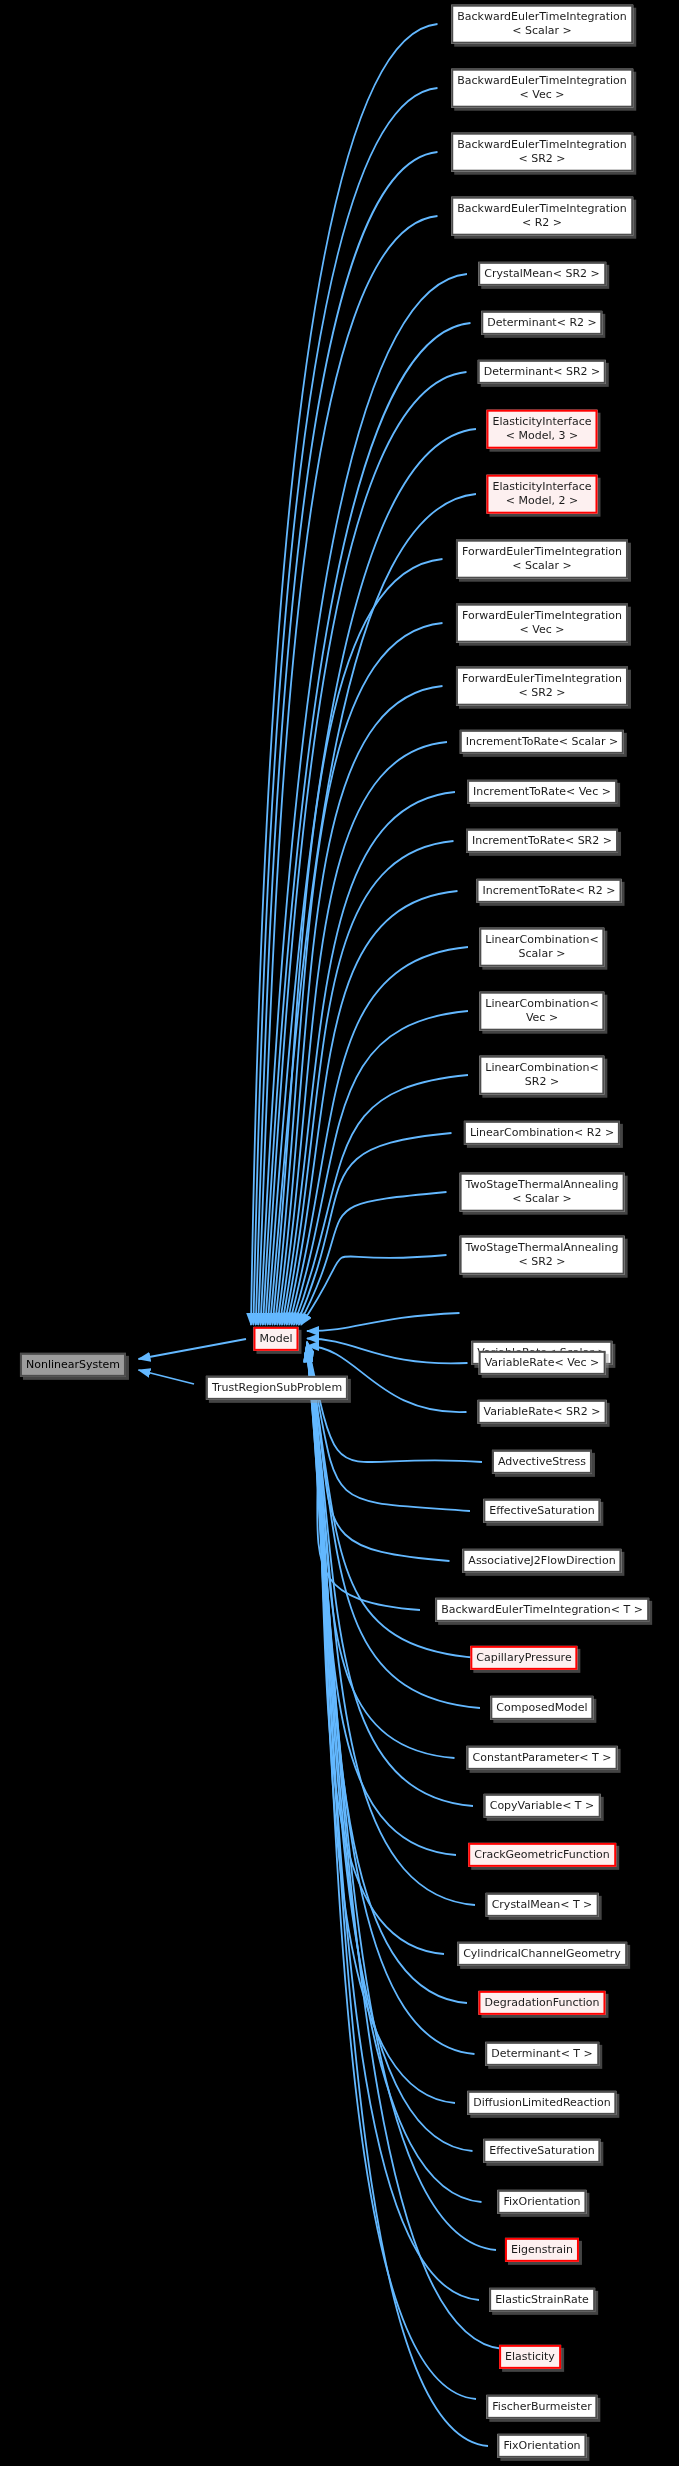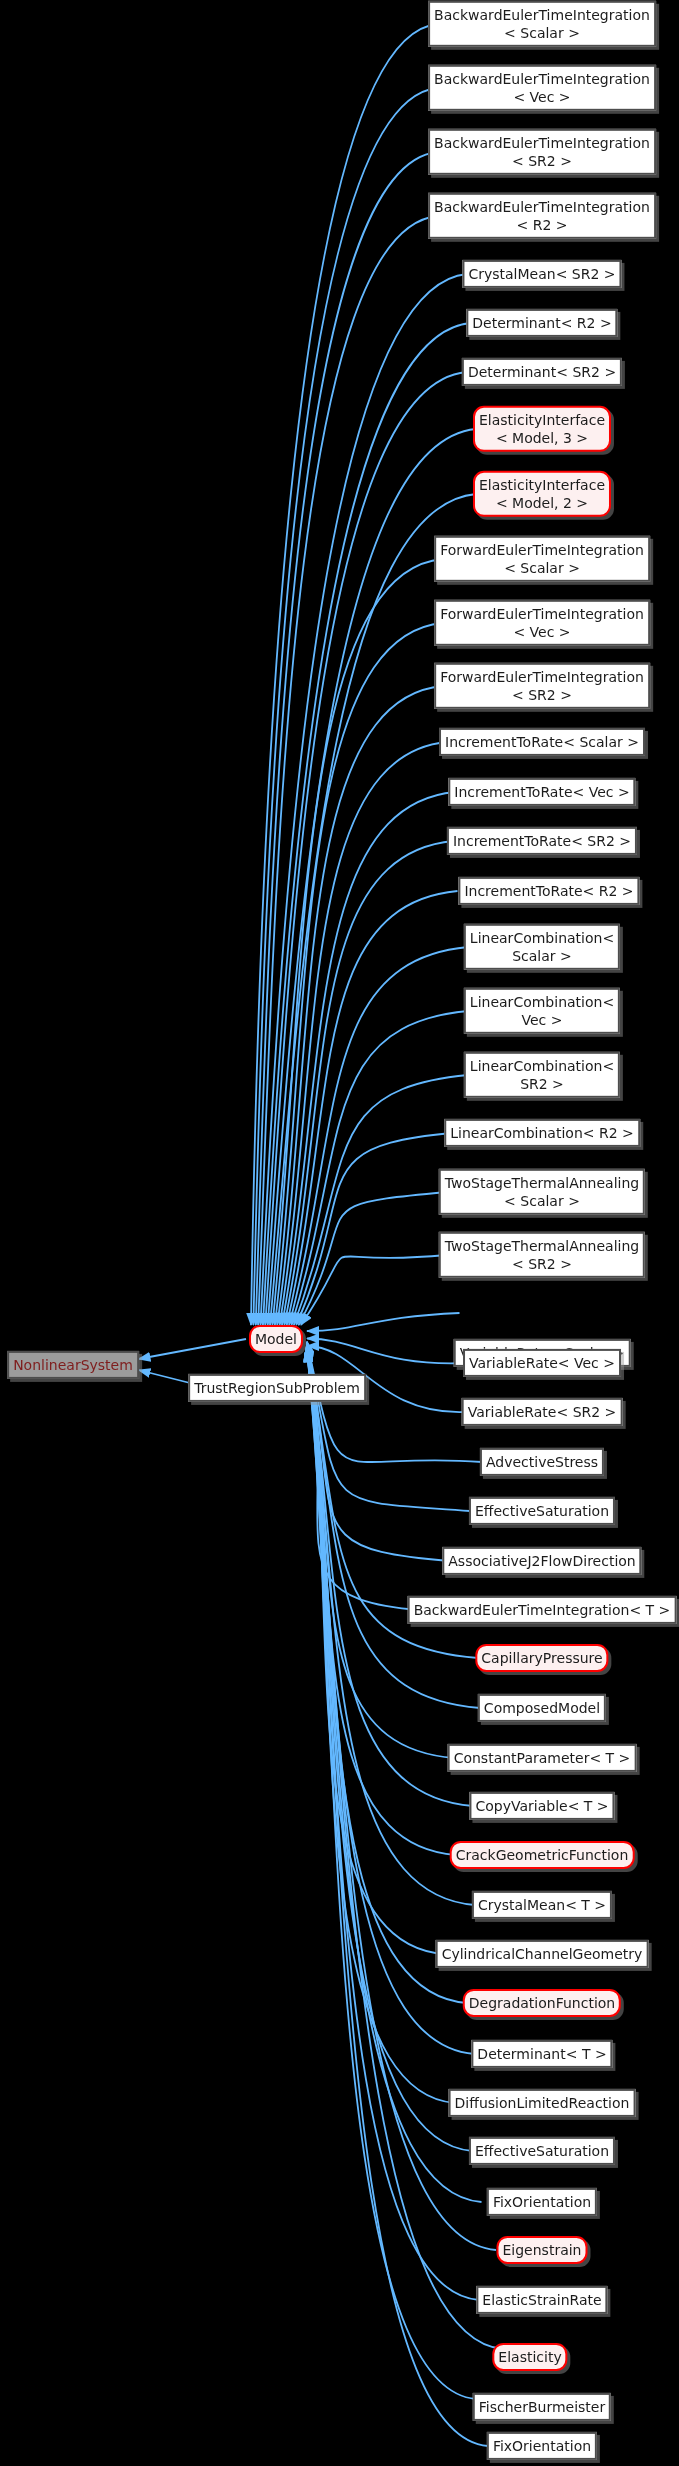--- a/index.html
+++ b/index.html
@@ -11,35 +11,34 @@
     font-family:"DejaVu Sans","Liberation Sans",sans-serif;
   }
   #edges{position:absolute;left:0;top:0;z-index:1;}
   #nodes-layer{position:absolute;left:0;top:0;width:100%;height:100%;z-index:2;}
   .node{
     position:absolute;
     transform:translate(-50%,-50%);
     background:var(--box-fill,#fff);
     border:2px solid var(--box-border,#4d4d4d);
     color:var(--box-text,#1c1c1c);
-    font-size:14px;line-height:1.3;
+    font-size:11px;line-height:1.3;
     padding:3px 4px;
     white-space:pre;
     text-align:center;
     box-shadow:3px 3px 0 rgba(150,150,150,0.45);
   }
   .node.highlight{
     background:var(--hl-fill,#fdf0f0);
     border-color:var(--hl-border,#ff0000);
-    border-radius:11px;
   }
   .node.current{
     background:var(--cur-fill,#9c9c9c);
     border-color:var(--cur-border,#4d4d4d);
-    color:#7f1d1d;
+    color:#000000;
   }
 </style>
 </head>
 <body>
 
 <div id="diagram">
   <svg id="edges" width="679" height="2466" viewBox="0 0 679 2466">
     <defs>
       <marker id="arrow" markerUnits="userSpaceOnUse" markerWidth="13" markerHeight="10" refX="12" refY="5" orient="auto">
         <path d="M0,0 L13,5 L0,10 Z" fill="#63b8ff"></path>
@@ -136,21 +135,21 @@
 &lt; Scalar &gt;</div>
       <div class="node plain" style="left: 542px; top: 1255px;">TwoStageThermalAnnealing
 &lt; SR2 &gt;</div>
       <div class="node plain" style="left: 542px; top: 1313px; margin-top: 40px;">VariableRate&lt; Scalar &gt;</div>
       <div class="node plain" style="left: 542px; top: 1363px;">VariableRate&lt; Vec &gt;</div>
       <div class="node plain" style="left: 542px; top: 1412px;">VariableRate&lt; SR2 &gt;</div>
       <div class="node plain" style="left: 542px; top: 1462px;">AdvectiveStress</div>
       <div class="node plain" style="left: 542px; top: 1511px;">EffectiveSaturation</div>
       <div class="node plain" style="left: 542px; top: 1561px;">AssociativeJ2FlowDirection</div>
       <div class="node plain" style="left: 542px; top: 1610px;">BackwardEulerTimeIntegration&lt; T &gt;</div>
-      <div class="node highlight" style="left: 542px; top: 1658px; text-align: right;">CapillaryPressure</div>
+      <div class="node highlight" style="left: 524px; top: 1658px; text-align: right;">CapillaryPressure</div>
       <div class="node plain" style="left: 542px; top: 1708px;">ComposedModel</div>
       <div class="node plain" style="left: 542px; top: 1758px;">ConstantParameter&lt; T &gt;</div>
       <div class="node plain" style="left: 542px; top: 1806px;">CopyVariable&lt; T &gt;</div>
       <div class="node highlight" style="left: 542px; top: 1855px;">CrackGeometricFunction</div>
       <div class="node plain" style="left: 542px; top: 1905px;">CrystalMean&lt; T &gt;</div>
       <div class="node plain" style="left: 542px; top: 1954px;">CylindricalChannelGeometry</div>
       <div class="node highlight" style="left: 542px; top: 2003px;">DegradationFunction</div>
       <div class="node plain" style="left: 542px; top: 2054px;">Determinant&lt; T &gt;</div>
       <div class="node plain" style="left: 542px; top: 2103px;">DiffusionLimitedReaction</div>
       <div class="node plain" style="left: 542px; top: 2151px;">EffectiveSaturation</div>

